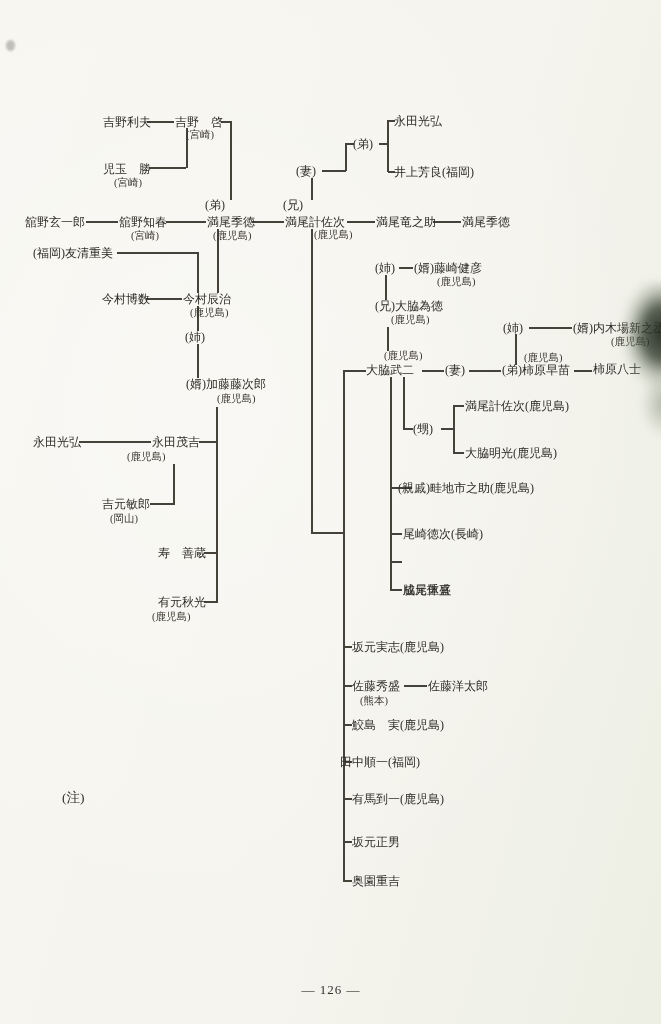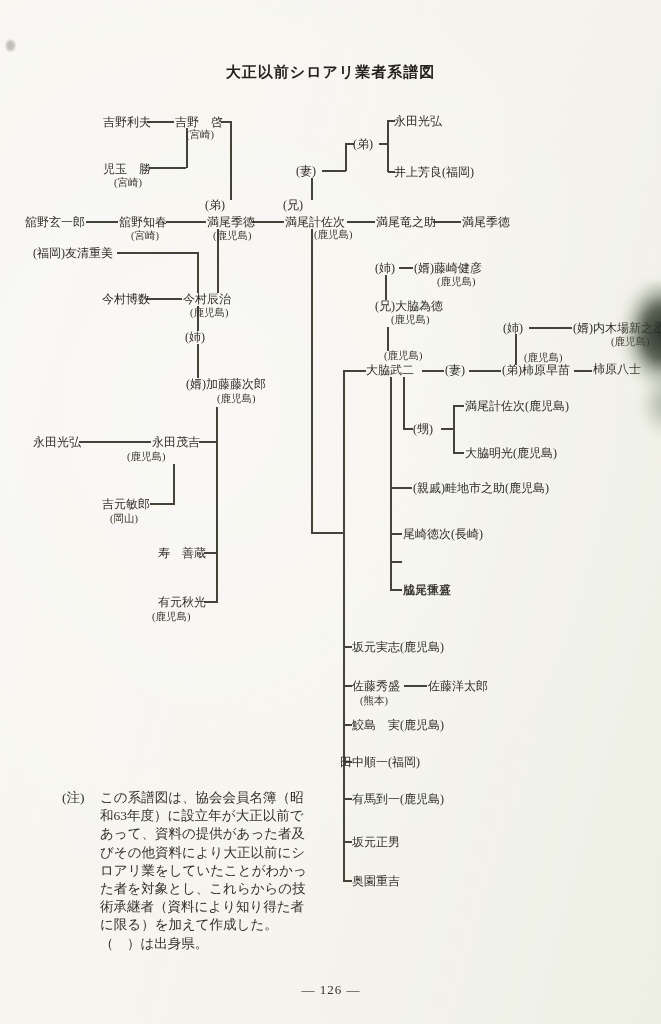--- a/index.html
+++ b/index.html
@@ -26,21 +26,20 @@
     background:radial-gradient(52% 42% at 68% 32%, rgba(28,36,27,.93) 0%, rgba(50,60,46,.8) 38%, rgba(104,115,95,.38) 62%, rgba(150,158,138,.14) 78%, rgba(0,0,0,0) 90%);}
   .smudge2{position:absolute;left:628px;top:372px;width:50px;height:80px;filter:blur(4px);
     background:radial-gradient(60% 50% at 75% 40%, rgba(90,100,82,.45) 0%, rgba(130,140,118,.2) 55%, rgba(0,0,0,0) 85%);}
   .fleck{position:absolute;left:6px;top:40px;width:9px;height:11px;border-radius:50%;
     background:rgba(90,88,80,.35);filter:blur(1px);}
 </style>
 </head>
 <body>
 
 <div id="page">
-  <div id="title">大正以前シロアリ業者系譜図</div>
 
   <i class="hl" style="left:147px;top:121px;width:27px"></i>
   <i class="hl" style="left:221px;top:121px;width:10px"></i>
   <i class="hl" style="left:149px;top:167px;width:37px"></i>
   <i class="hl" style="left:86px;top:221px;width:32px"></i>
   <i class="hl" style="left:166px;top:221px;width:40px"></i>
   <i class="hl" style="left:252px;top:221px;width:32px"></i>
   <i class="hl" style="left:347px;top:221px;width:28px"></i>
   <i class="hl" style="left:433px;top:221px;width:28px"></i>
   <i class="hl" style="left:117px;top:252px;width:81px"></i>
@@ -144,47 +143,36 @@
   <span class="n" style="left:445px;top:364px">(妻)</span>
   <span class="s" style="left:524px;top:352px">(鹿児島)</span>
   <span class="n" style="left:502px;top:364px">(弟)柿原早苗</span>
   <span class="n" style="left:593px;top:363px">柿原八士</span>
   <span class="n" style="left:503px;top:322px">(姉)</span>
   <span class="n" style="left:573px;top:322px">(婿)内木場新之丞</span>
   <span class="s" style="left:611px;top:336px">(鹿児島)</span>
   <span class="n" style="left:413px;top:423px">(甥)</span>
   <span class="n" style="left:465px;top:400px">満尾計佐次(鹿児島)</span>
   <span class="n" style="left:465px;top:447px">大脇明光(鹿児島)</span>
-  <span class="n" style="left:413px;top:482px">(親戚)畦地市之助(鹿児島)</span>
+  <span class="n" style="left:398px;top:482px">(親戚)畦地市之助(鹿児島)</span>
   <span class="n" style="left:403px;top:528px">尾崎徳次(長崎)</span>
   <span class="n" style="left:403px;top:584px">脇元休直</span>
   <span class="n" style="left:403px;top:584px">成尾重盛</span>
   <span class="n" style="left:352px;top:641px">坂元実志(鹿児島)</span>
   <span class="n" style="left:352px;top:680px">佐藤秀盛</span>
   <span class="s" style="left:360px;top:695px">(熊本)</span>
   <span class="n" style="left:428px;top:680px">佐藤洋太郎</span>
   <span class="n" style="left:352px;top:719px">鮫島　実(鹿児島)</span>
   <span class="n" style="left:340px;top:756px">田中順一(福岡)</span>
   <span class="n" style="left:352px;top:793px">有馬到一(鹿児島)</span>
   <span class="n" style="left:352px;top:836px">坂元正男</span>
   <span class="n" style="left:352px;top:875px">奥園重吉</span>
 
   <div id="note">
     <span class="lbl">(注)</span>
-    <div class="body">
-      <div>この系譜図は、協会会員名簿（昭</div>
-      <div>和63年度）に設立年が大正以前で</div>
-      <div>あって、資料の提供があった者及</div>
-      <div>びその他資料により大正以前にシ</div>
-      <div>ロアリ業をしていたことがわかっ</div>
-      <div>た者を対象とし、これらからの技</div>
-      <div>術承継者（資料により知り得た者</div>
-      <div>に限る）を加えて作成した。</div>
-      <div>（　）は出身県。</div>
-    </div>
   </div>
 
   <div id="pageno">— 126 —</div>
 
   <div class="smudge1"></div>
   <div class="smudge2"></div>
   <div class="fleck"></div>
 </div>
 
 </body></html>

